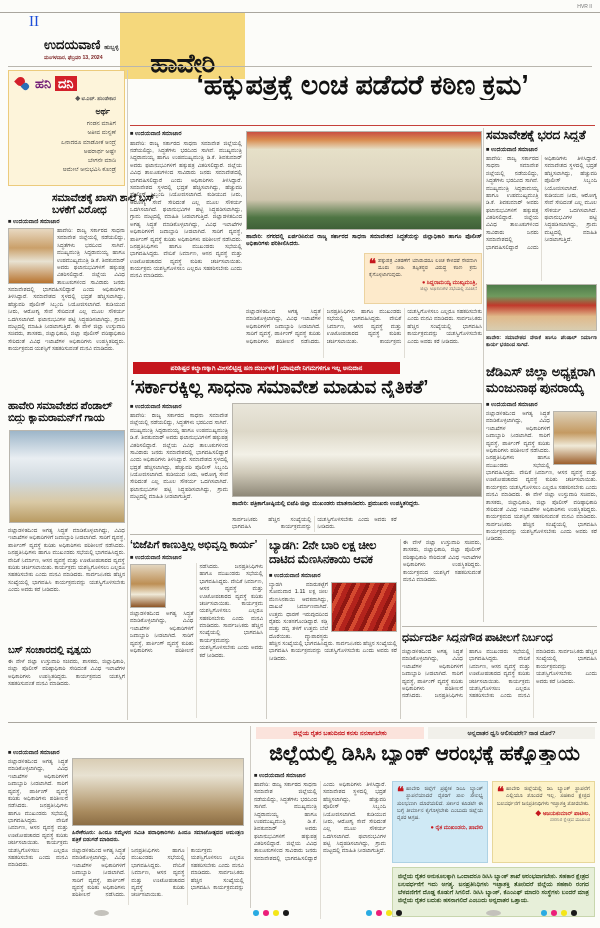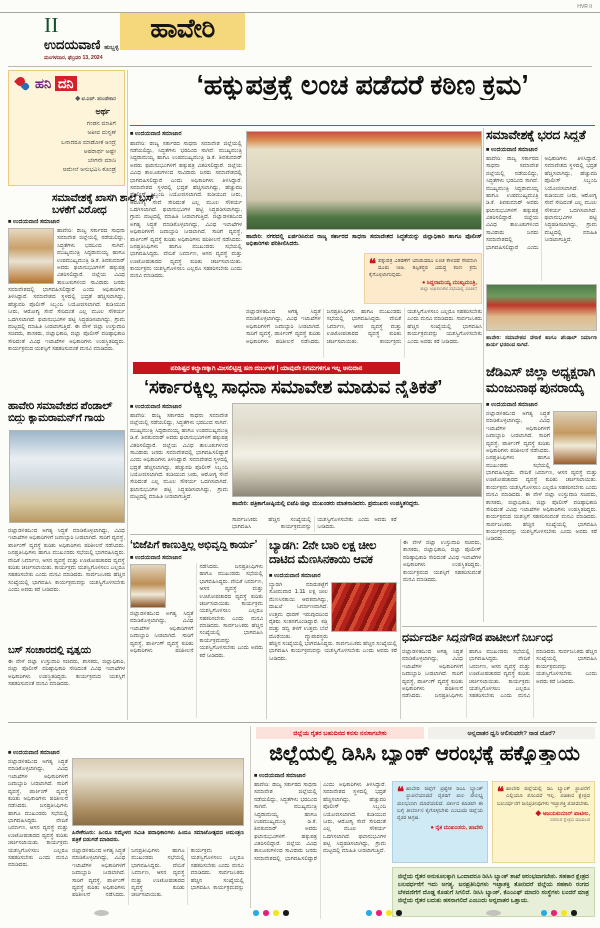--- a/index.html
+++ b/index.html
@@ -22,27 +22,27 @@
   .oval{position:absolute;width:15px;height:6px;border-radius:50%;background:#c4c2bc;}
 </style>
 </head>
 <body>
 
 <div id="page">
 
   <div class="abs" style="top:3px;right:8px;font-size:5px;color:#777;">HVR II</div>
   <div class="hrule" style="top:12px;left:0;width:600px;background:#a9a69e;"></div>
 
-  <div class="abs" style="top:14px;left:44px;font-family:'Liberation Serif',serif;font-size:22px;line-height:1;color:#14532d;">II</div>
+  <div class="abs" style="top:14px;left:29px;font-family:'Liberation Serif',serif;font-size:15px;line-height:1;color:#1d4ed8;">II</div>
   <div class="abs" style="top:37px;left:44px;font-size:13px;font-weight:bold;color:#101010;">
     <span>ಉದಯವಾಣಿ</span>
     <span style="font-size:6px;font-weight:bold;color:#333;">ಹುಬ್ಬಳ್ಳಿ</span>
   </div>
   <div class="abs" style="top:54px;left:44px;font-size:5.2px;font-weight:bold;color:#7a2020;">ಮಂಗಳವಾರ, ಫೆಬ್ರವರಿ 13, 2024</div>
-  <div class="abs" style="top:13px;left:120px;width:125px;height:37px;background:#f5d87c;display:flex;align-items:flex-start;justify-content:center;">
+  <div class="abs" style="top:13px;left:120px;width:125px;height:66px;background:#f5d87c;display:flex;align-items:flex-end;justify-content:center;">
     <span style="font-size:26px;font-weight:bold;color:#151515;letter-spacing:-0.5px;">ಹಾವೇರಿ</span>
   </div>
   <div class="hrule" style="top:66px;left:8px;width:584px;"></div>
 
   <div class="abs" style="top:70px;left:8px;width:117px;height:116px;background:#fdf4da;border:1px solid #eccb7c;box-sizing:border-box;">
     <div style="position:absolute;top:6px;left:7px;width:9px;height:9px;background:#d3202a;border-radius:50% 50% 50% 0;transform:rotate(45deg);"></div>
     <div style="position:absolute;top:12px;left:13px;width:7px;height:7px;background:#2a6fb5;border-radius:50% 50% 50% 0;transform:rotate(45deg);"></div>
     <div style="position:absolute;top:5px;left:26px;font-size:13px;font-weight:bold;">
       <span style="color:#701a75;">ಹನಿ</span>
       <span style="color:#fff;background:#d3202a;padding:0 3px;">ದನಿ</span>
@@ -122,21 +122,21 @@
   </div>
 
   <div class="hrule" style="top:626px;left:402px;width:195px;"></div>
   <div class="abs headline" style="top:631px;left:402px;width:195px;font-size:11px;white-space:nowrap;">ಧರ್ಮದರ್ಶಿ ಸಿದ್ದನಗೌಡ ಪಾಟೀಲಗೆ ನಿರ್ಬಂಧ</div>
   <div class="abs body-text cols3" style="top:648px;left:402px;width:195px;height:70px;">
     <span>ಜಿಲ್ಲಾಡಳಿತದಿಂದ ಅಗತ್ಯ ಸಿದ್ಧತೆ ಮಾಡಿಕೊಳ್ಳಲಾಗಿದ್ದು, ವಿವಿಧ ಇಲಾಖೆಗಳ ಅಧಿಕಾರಿಗಳಿಗೆ ಜವಾಬ್ದಾರಿ ನೀಡಲಾಗಿದೆ. ಸಾರಿಗೆ ವ್ಯವಸ್ಥೆ, ಪಾರ್ಕಿಂಗ್ ವ್ಯವಸ್ಥೆ ಕುರಿತು ಅಧಿಕಾರಿಗಳು ಪರಿಶೀಲನೆ ನಡೆಸಿದರು. ಜನಪ್ರತಿನಿಧಿಗಳು ಹಾಗೂ ಮುಖಂಡರು ಸಭೆಯಲ್ಲಿ ಭಾಗವಹಿಸಿದ್ದರು. ವೇದಿಕೆ ನಿರ್ಮಾಣ, ಆಸನ ವ್ಯವಸ್ಥೆ ಮತ್ತು ಊಟೋಪಚಾರದ ವ್ಯವಸ್ಥೆ ಕುರಿತು ಚರ್ಚಿಸಲಾಯಿತು. ಕಾರ್ಯಕ್ರಮ ಯಶಸ್ವಿಗೊಳಿಸಲು ಎಲ್ಲರೂ ಸಹಕರಿಸಬೇಕು ಎಂದು ಮನವಿ ಮಾಡಿದರು.</span>
     <span>ಸಾರ್ವಜನಿಕರು ಹೆಚ್ಚಿನ ಸಂಖ್ಯೆಯಲ್ಲಿ ಭಾಗವಹಿಸಿ ಕಾರ್ಯಕ್ರಮವನ್ನು ಯಶಸ್ವಿಗೊಳಿಸಬೇಕು ಎಂದು ಅವರು ಕರೆ ನೀಡಿದರು.</span>
   </div>
 
   <div class="abs kicker" style="top:362px;left:133px;width:267px;height:12px;background:#c5161d;font-size:6.4px;">ಪರಿಶಿಷ್ಟರ ಕಲ್ಯಾಣಕ್ಕಾಗಿ ಮೀಸಲಿಟ್ಟಿದ್ದ ಹಣ ದುರ್ಬಳಕೆ | ಯಾವುದೇ ನಿಗಮಗಳಿಗೂ ಇಲ್ಲ ಅನುದಾನ</div>
-  <div class="abs headline" style="top:377px;left:144px;width:350px;font-size:18.5px;white-space:nowrap;">‘ಸರ್ಕಾರಕ್ಕಿಲ್ಲ ಸಾಧನಾ ಸಮಾವೇಶ ಮಾಡುವ ನೈತಿಕತೆ’</div>
+  <div class="abs headline" style="top:377px;left:130px;width:350px;font-size:18.5px;white-space:nowrap;">‘ಸರ್ಕಾರಕ್ಕಿಲ್ಲ ಸಾಧನಾ ಸಮಾವೇಶ ಮಾಡುವ ನೈತಿಕತೆ’</div>
   <div class="abs byline" style="top:403px;left:130px;">■ ಉದಯವಾಣಿ ಸಮಾಚಾರ</div>
   <div class="abs body-text" style="top:412px;left:130px;width:98px;height:120px;">
     <span>ಹಾವೇರಿ: ರಾಜ್ಯ ಸರ್ಕಾರದ ಸಾಧನಾ ಸಮಾವೇಶ ಜಿಲ್ಲೆಯಲ್ಲಿ ನಡೆಯಲಿದ್ದು, ಸಿದ್ಧತೆಗಳು ಭರದಿಂದ ಸಾಗಿವೆ. ಮುಖ್ಯಮಂತ್ರಿ ಸಿದ್ದರಾಮಯ್ಯ ಹಾಗೂ ಉಪಮುಖ್ಯಮಂತ್ರಿ ಡಿ.ಕೆ. ಶಿವಕುಮಾರ್ ಅವರು ಫಲಾನುಭವಿಗಳಿಗೆ ಹಕ್ಕುಪತ್ರ ವಿತರಿಸಲಿದ್ದಾರೆ. ಜಿಲ್ಲೆಯ ವಿವಿಧ ತಾಲೂಕುಗಳಿಂದ ಸಾವಿರಾರು ಜನರು ಸಮಾವೇಶದಲ್ಲಿ ಭಾಗವಹಿಸಲಿದ್ದಾರೆ ಎಂದು ಅಧಿಕಾರಿಗಳು ತಿಳಿಸಿದ್ದಾರೆ. ಸಮಾವೇಶದ ಸ್ಥಳದಲ್ಲಿ ಭದ್ರತೆ ಹೆಚ್ಚಿಸಲಾಗಿದ್ದು, ಹೆಚ್ಚುವರಿ ಪೊಲೀಸ್ ಸಿಬ್ಬಂದಿ ನಿಯೋಜಿಸಲಾಗಿದೆ. ಕುಡಿಯುವ ನೀರು, ಆರೋಗ್ಯ ಸೇವೆ ಸೇರಿದಂತೆ ಎಲ್ಲ ಮೂಲ ಸೌಕರ್ಯ ಒದಗಿಸಲಾಗಿದೆ. ಫಲಾನುಭವಿಗಳ ಪಟ್ಟಿ ಸಿದ್ಧಪಡಿಸಲಾಗಿದ್ದು, ಗ್ರಾಮ ಮಟ್ಟದಲ್ಲಿ ಮಾಹಿತಿ ನೀಡಲಾಗುತ್ತಿದೆ.</span>
   </div>
   <div class="photo" style="top:403px;left:232px;width:250px;height:94px;background:linear-gradient(180deg,#e9e6da 0%,#ddd8c8 30%,#f3f1e7 55%,#cfc9b8 75%,#8e8878 100%);"></div>
   <div class="abs caption" style="top:500px;left:232px;width:250px;height:14px;">ಹಾವೇರಿ: ಪತ್ರಿಕಾಗೋಷ್ಠಿಯಲ್ಲಿ ಬಿಜೆಪಿ ಜಿಲ್ಲಾ ಮುಖಂಡರು ಮಾತನಾಡಿದರು. ಪ್ರಮುಖರು ಉಪಸ್ಥಿತರಿದ್ದರು.</div>
   <div class="abs body-text cols3" style="top:516px;left:232px;width:250px;height:16px;">
     <span>ಸಾರ್ವಜನಿಕರು ಹೆಚ್ಚಿನ ಸಂಖ್ಯೆಯಲ್ಲಿ ಭಾಗವಹಿಸಿ ಕಾರ್ಯಕ್ರಮವನ್ನು ಯಶಸ್ವಿಗೊಳಿಸಬೇಕು ಎಂದು ಅವರು ಕರೆ ನೀಡಿದರು.</span>
   </div>
   <div class="hrule" style="top:534px;left:130px;width:352px;"></div>

